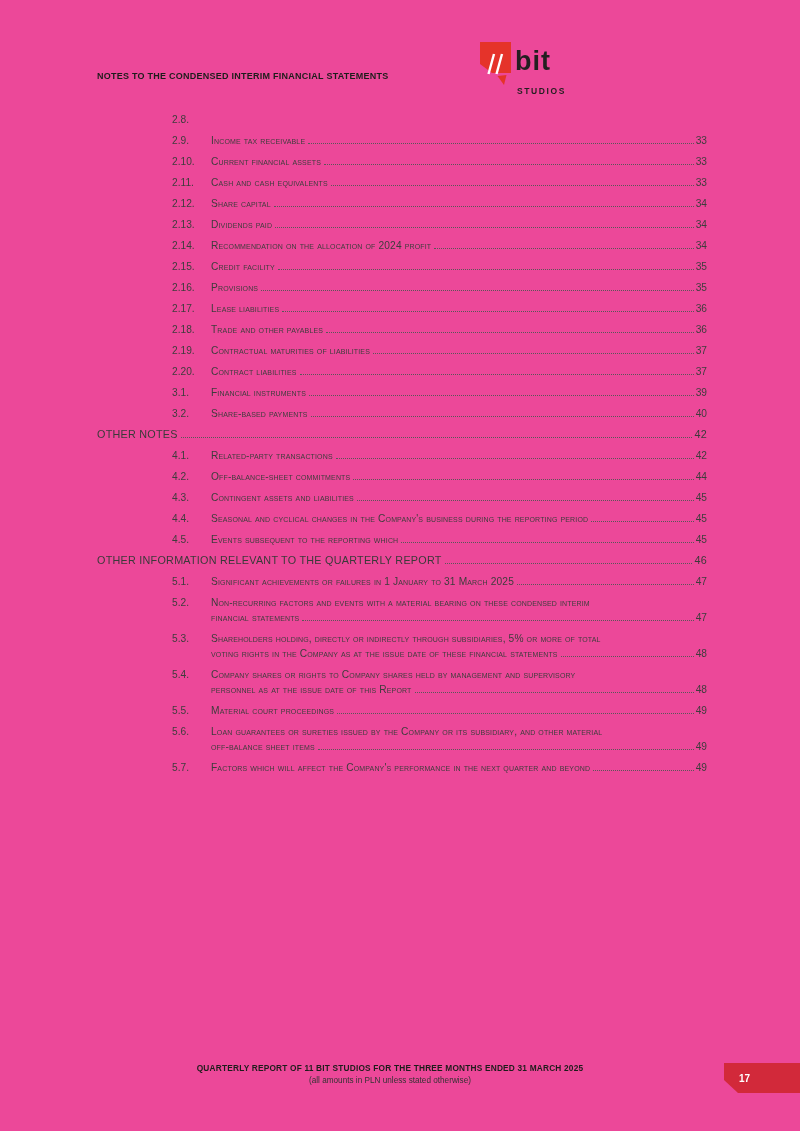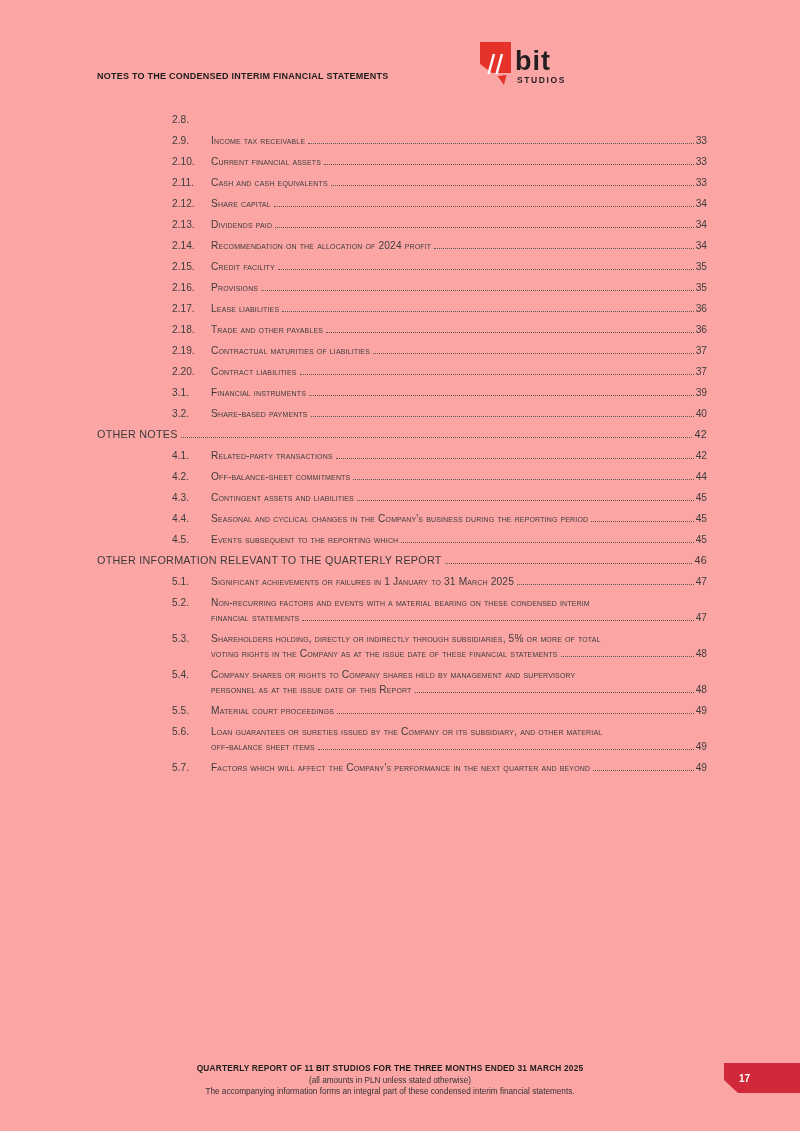--- a/index.html
+++ b/index.html
@@ -1,20 +1,20 @@
 <!DOCTYPE html>
 <html><head>
 <meta charset="utf-8">
 <style>
   html, body { margin: 0; padding: 0; background: #ffffff; }
   .page {
     position: relative;
     width: 800px;
     height: 1131px;
-    background: #fca5a5;
+    background: #ec4899;
     font-family: "Liberation Sans", sans-serif;
     overflow: hidden;
   }
 
   
   .header-title {
     position: absolute;
     left: 97px;
     top: 71px;
     font-size: 9px;
@@ -44,21 +44,21 @@
     letter-spacing: 1px;
     display: block;
     line-height: 26px;
   }
   .logo-studios {
     display: block;
     font-size: 8.5px;
     font-weight: 800;
     letter-spacing: 1.6px;
     text-transform: uppercase;
-    margin-top: 2px;
+    margin-top: 13px;
     margin-left: 2px;
   }
 
   
   .toc {
     position: absolute;
     left: 97px;
     top: 112px;
     width: 610px;
     color: #3d3d3c;
@@ -434,20 +434,19 @@
             <span class="dots"></span>
             <span class="pg">49</span>
           </span>
         </span>
       </div>
     </div>
 
   <div class="footer">
     <div class="f1">QUARTERLY REPORT OF 11 BIT STUDIOS FOR THE THREE MONTHS ENDED 31 MARCH 2025</div>
     <div class="f2">(all amounts in PLN unless stated otherwise)</div>
-    <div class="f3">The accompanying information forms an integral part of these condensed interim financial statements.</div>
   </div>
 
   <div class="page-badge" style="background: rgb(210, 41, 58);">
     <span>17</span>
   </div>
 
 </div>
 
 </body></html>

